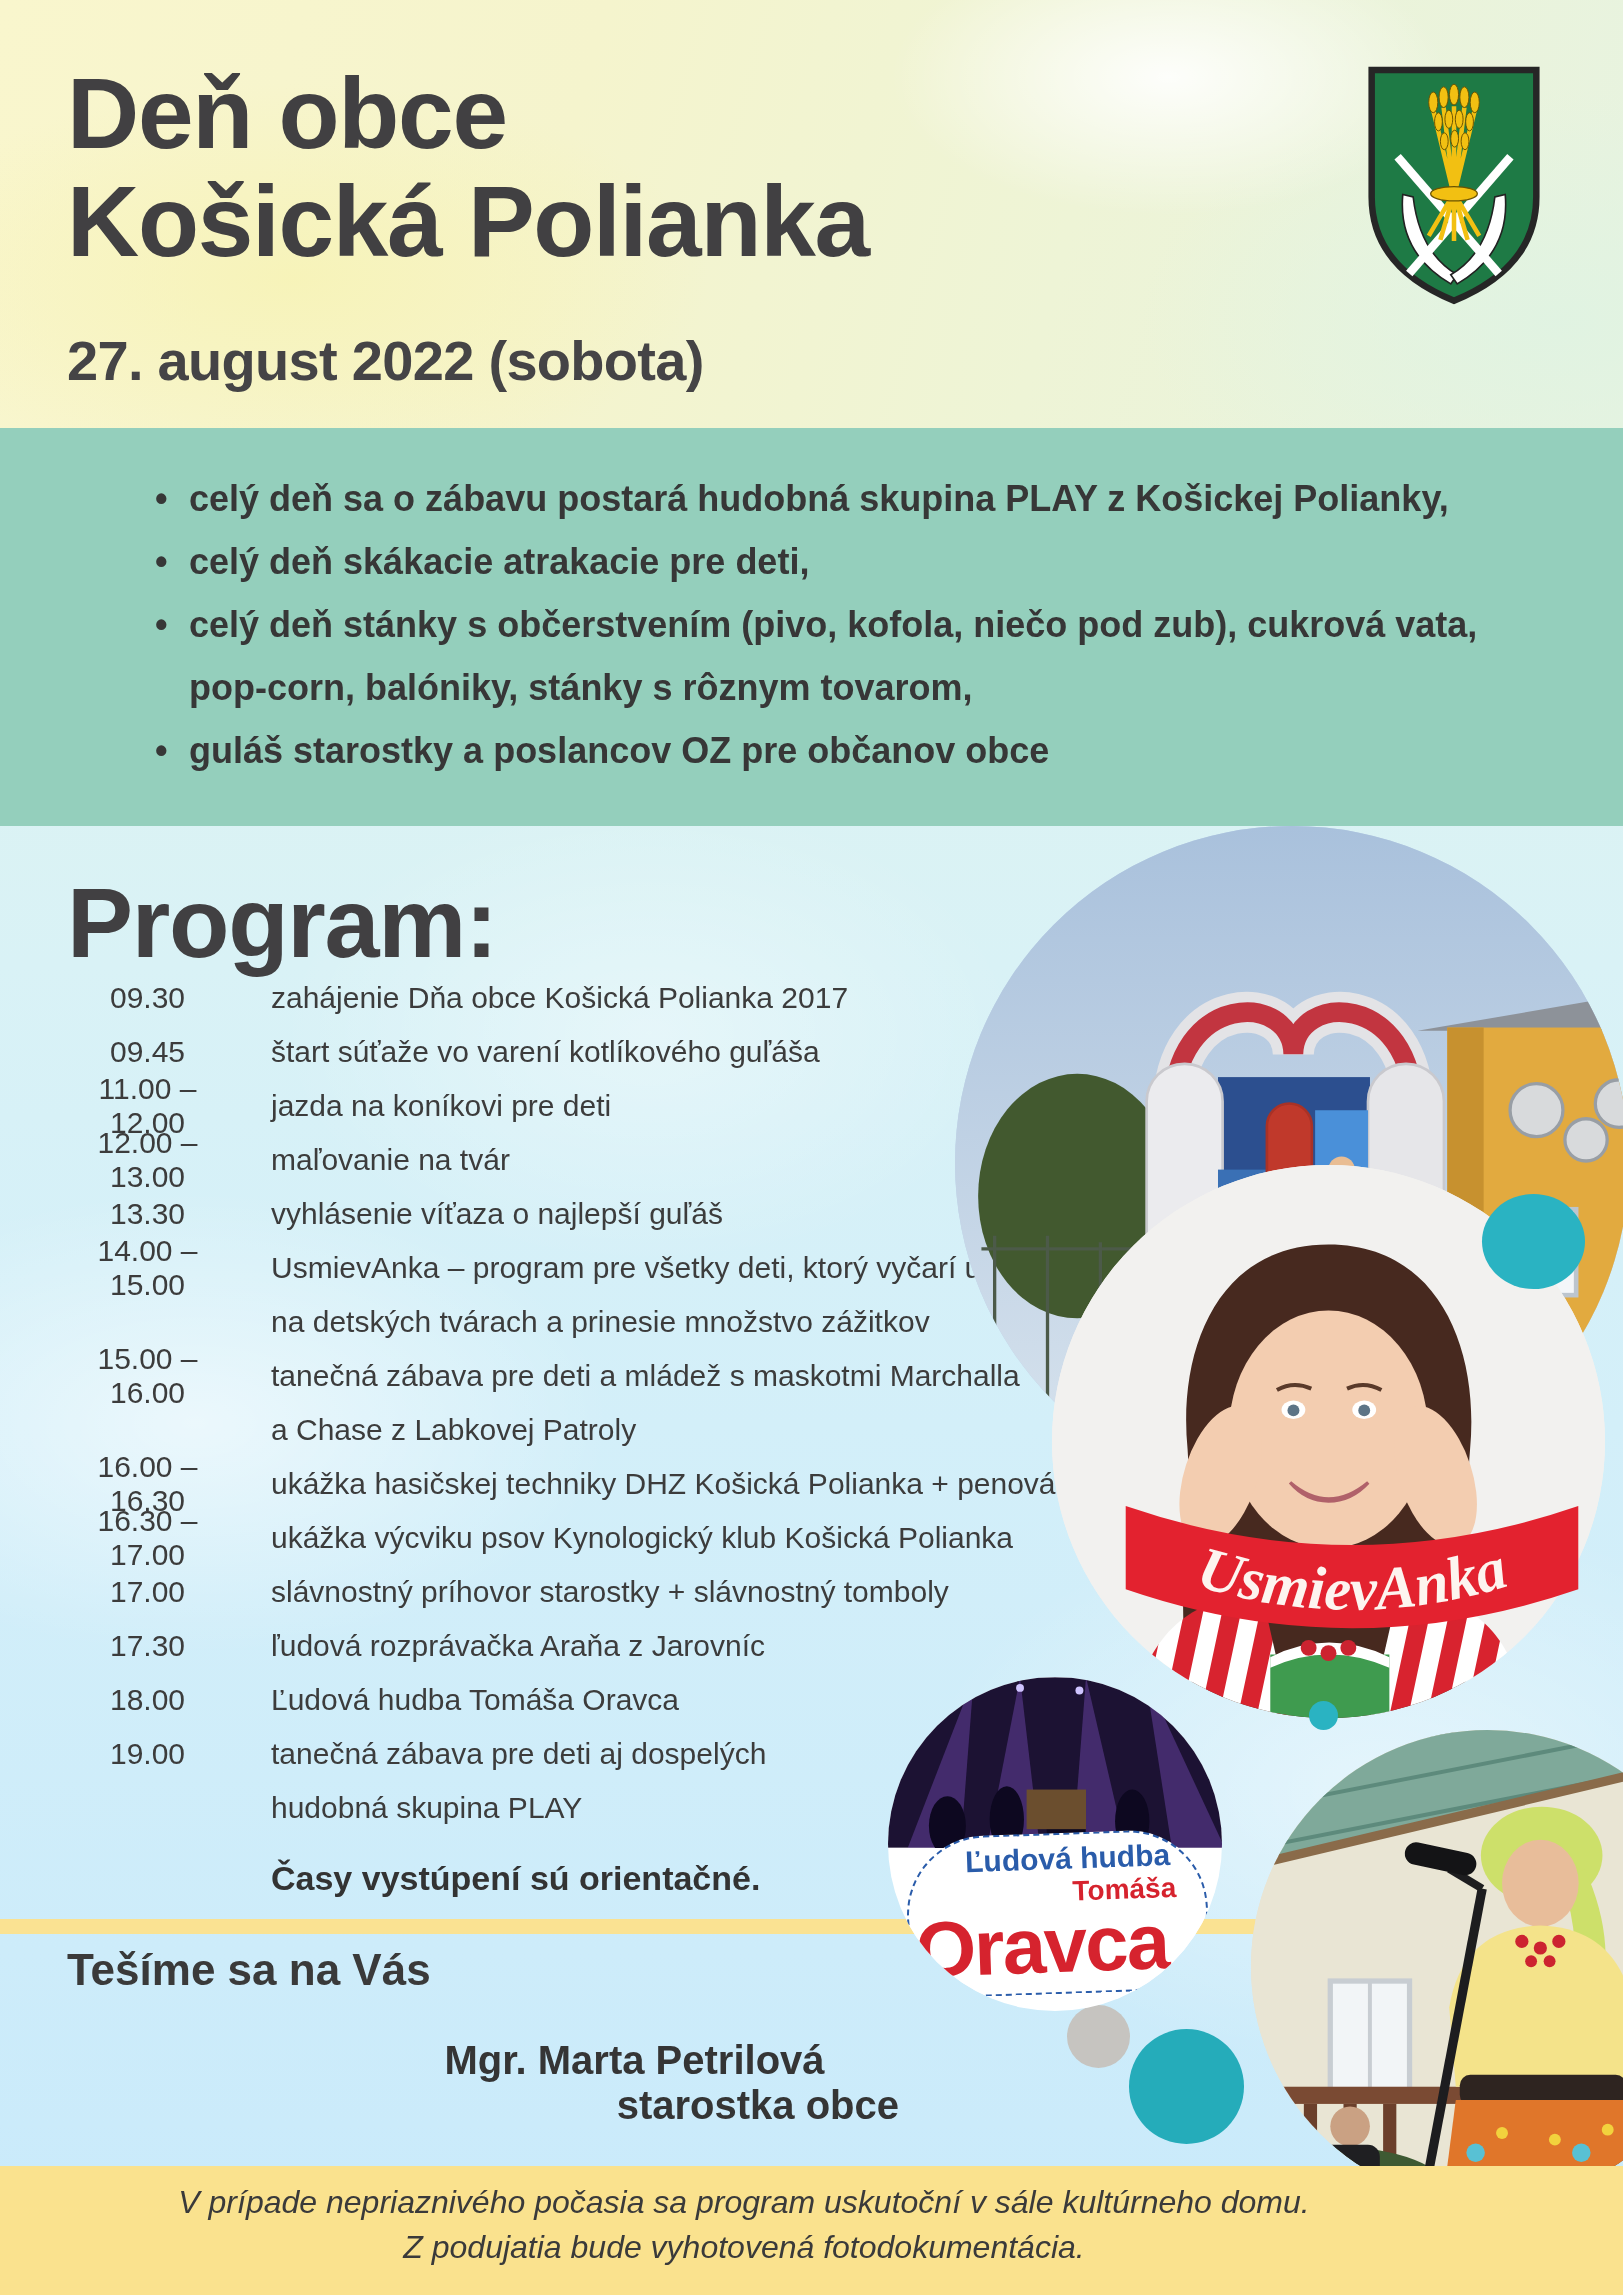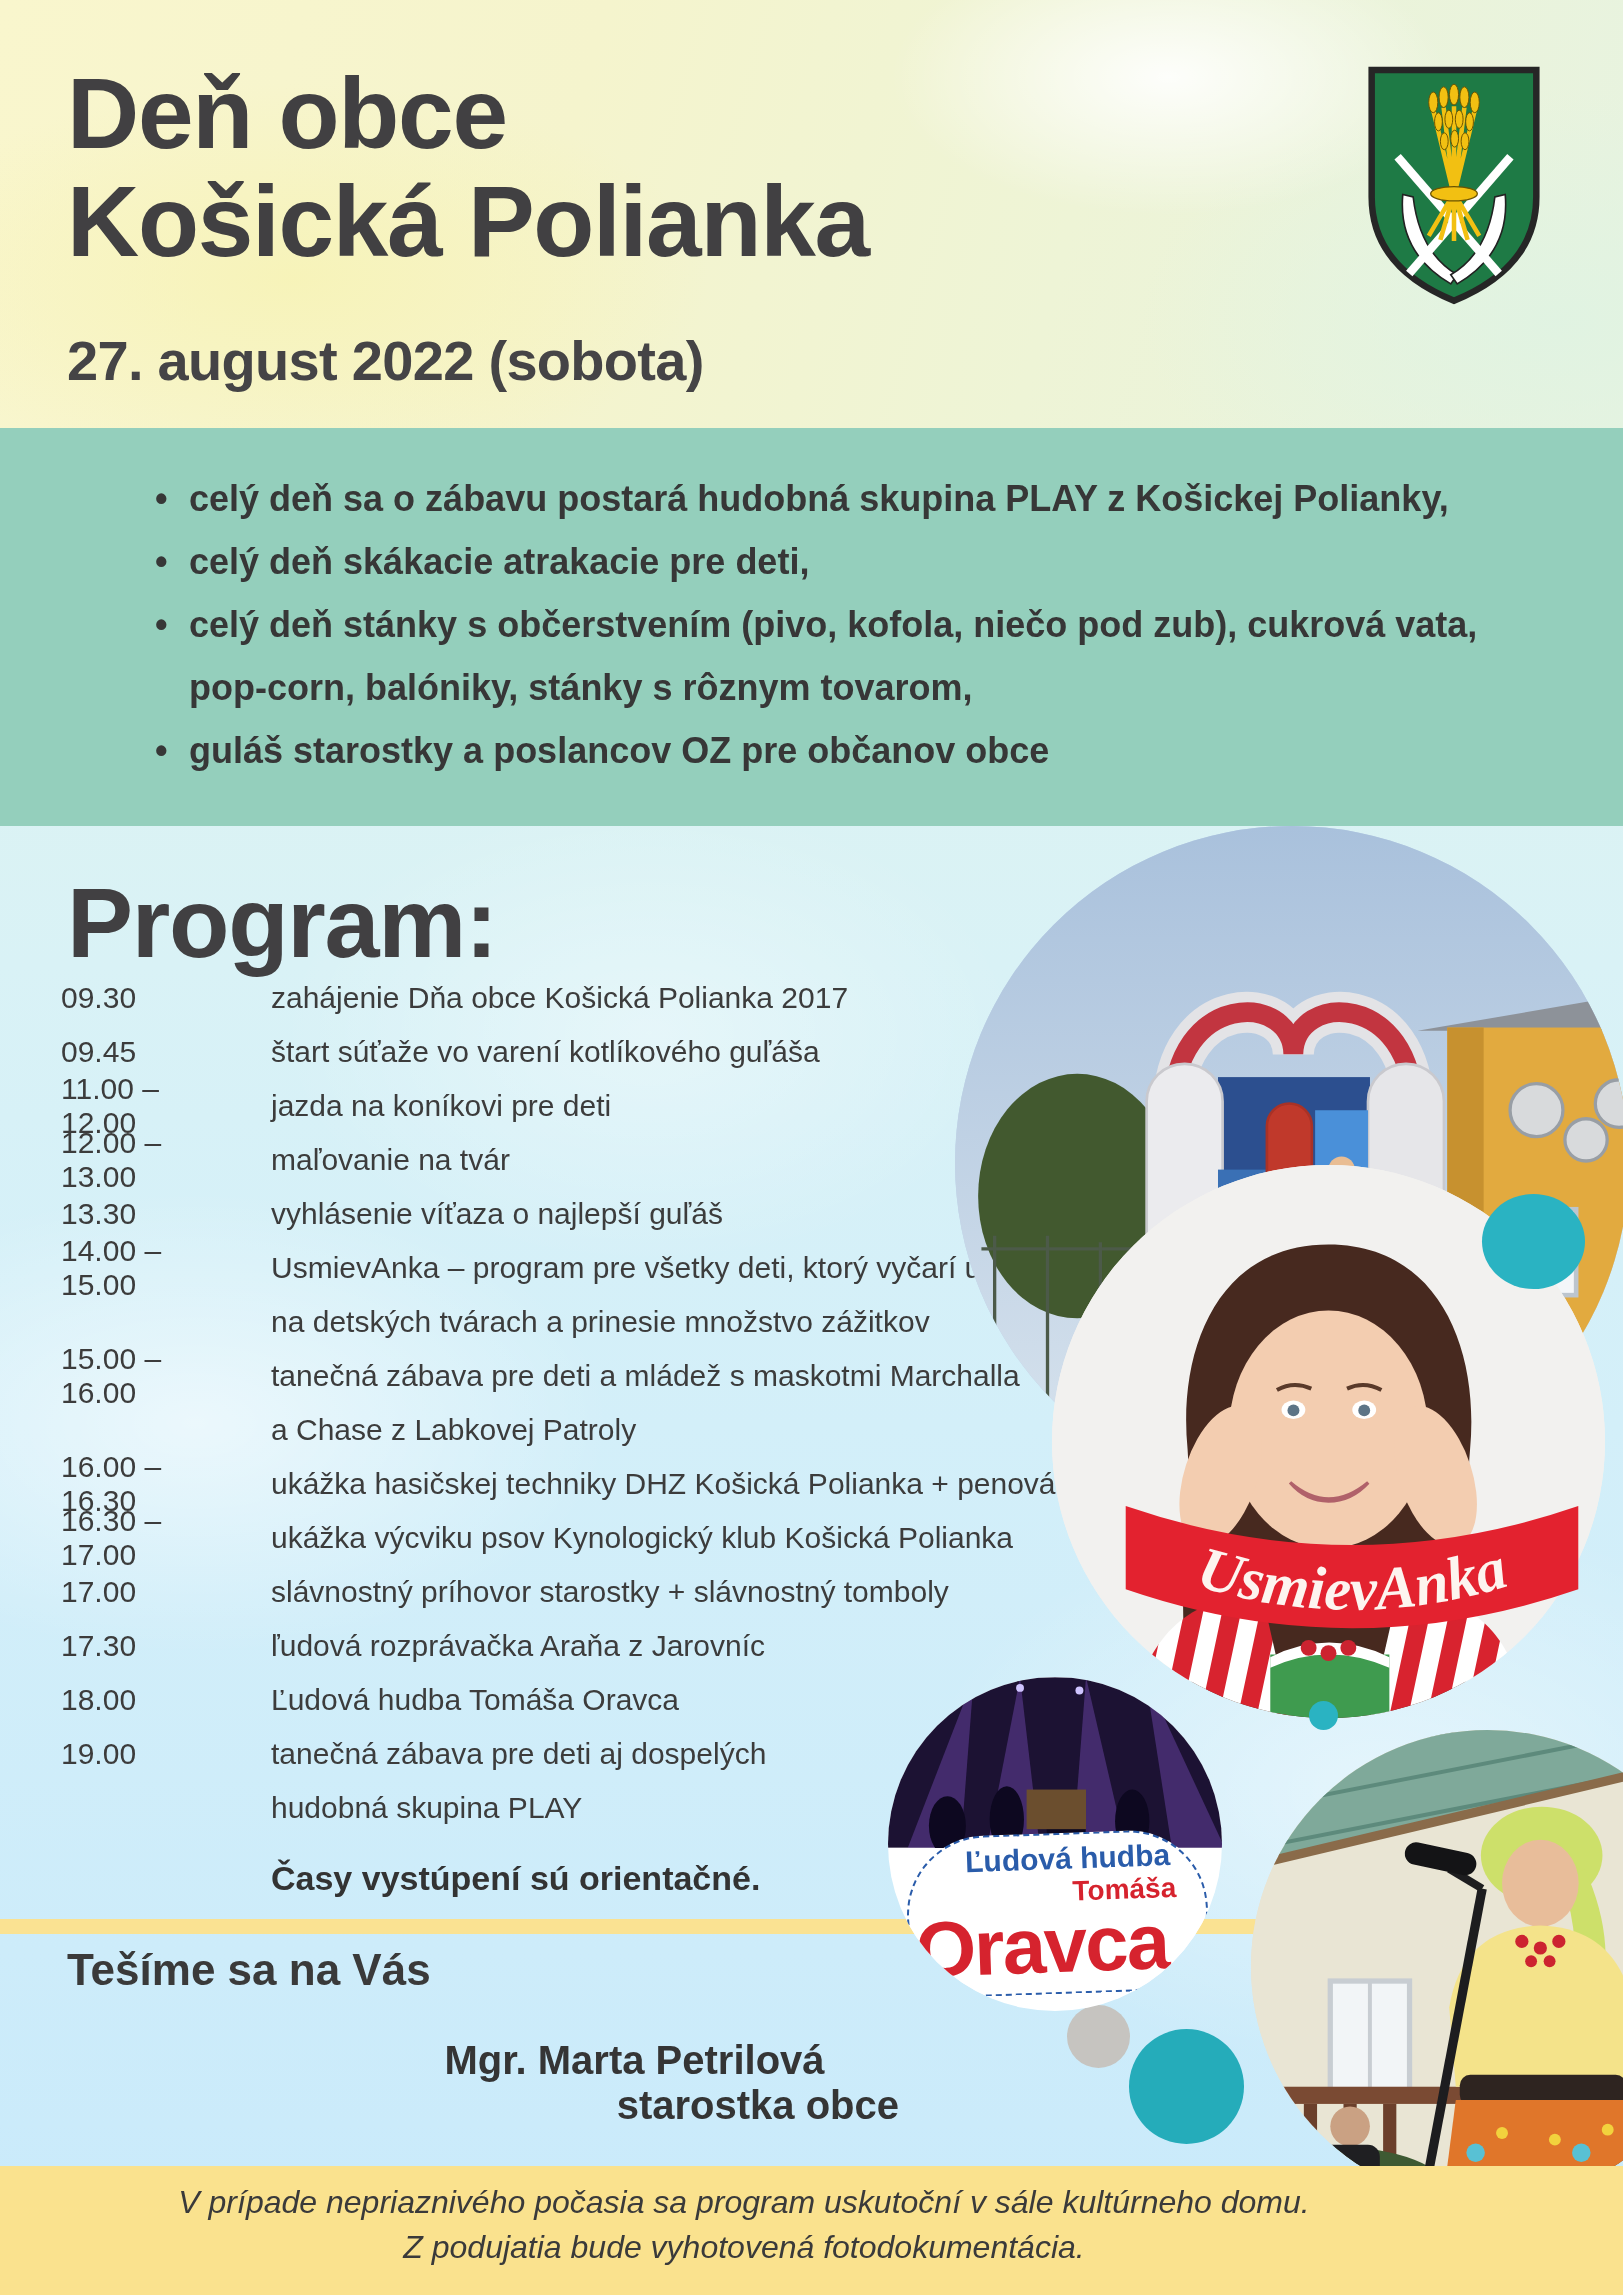--- a/index.html
+++ b/index.html
@@ -28,21 +28,21 @@
   .date-line{left:67px;top:328px;font-size:56px;font-weight:bold;color:#454446;letter-spacing:-0.7px;}
   
   .band{left:0;top:428px;width:1623px;height:398px;background:#94cfbc;}
   .highlights{left:155px;top:467px;width:1401px;font-size:36px;font-weight:bold;color:#373737;}
   .hl-row{display:flex;height:63px;align-items:center;}
   .hl-bullet{display:inline-block;width:34px;flex:0 0 34px;}
   
   .program-heading{left:67px;top:866px;font-size:99px;font-weight:bold;color:#414042;letter-spacing:-1.3px;}
   .schedule{left:61px;top:971px;width:1124px;}
   .sched-row{display:flex;height:54px;align-items:center;font-size:30px;color:#3c3c3c;}
-  .sched-time{display:inline-block;width:173px;flex:0 0 173px;text-align:left;}
+  .sched-time{display:inline-block;width:173px;flex:0 0 173px;text-align:center;}
   .sched-text{margin-left:37px;white-space:nowrap;}
   .sched-note{left:271px;top:1859px;font-size:34px;font-weight:bold;color:#333;}
   .closing{left:67px;top:1945px;font-size:44px;font-weight:bold;color:#3a3a3a;}
   .sig{left:370px;width:529px;text-align:center;font-weight:bold;color:#353535;}
   .sig-1{top:2038px;font-size:40px;}
   .sig-2{top:2083px;font-size:40px;text-align:right;}
   
   .stripe{left:0;top:1919px;width:1623px;height:15px;background:#fae292;}
   .dot{border-radius:50%;}
   .teal{background:#2ab3c2;}

